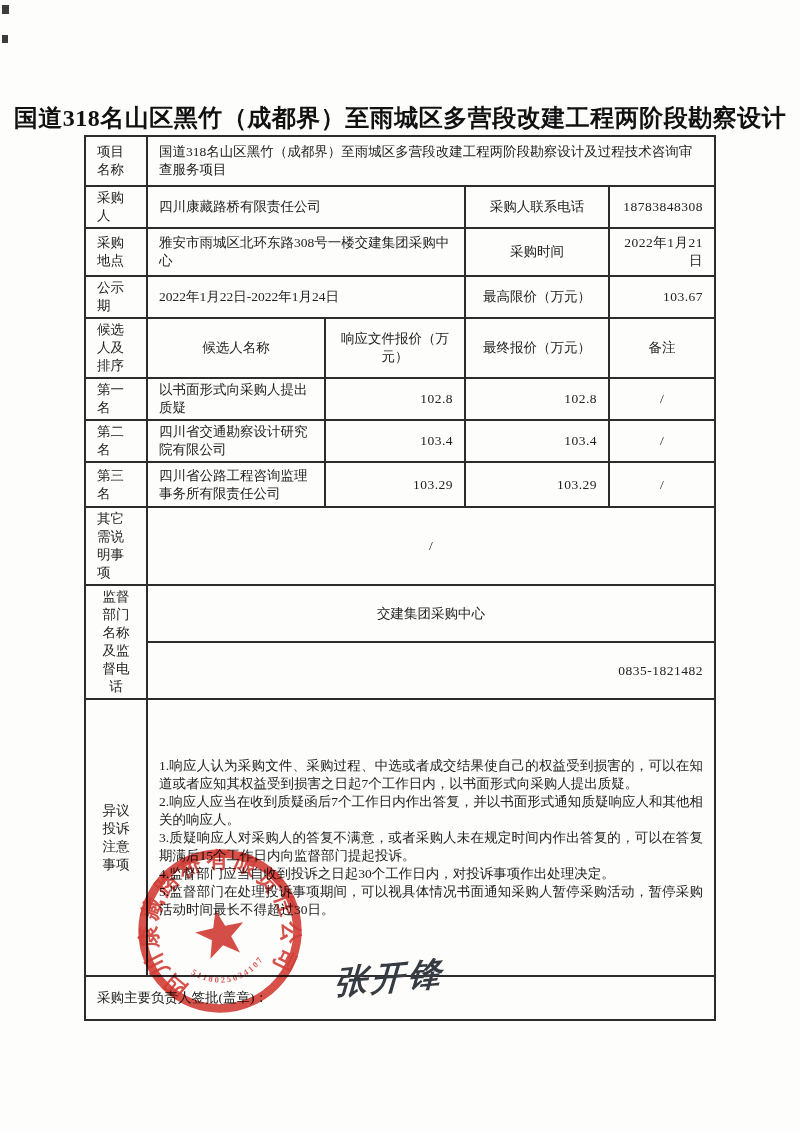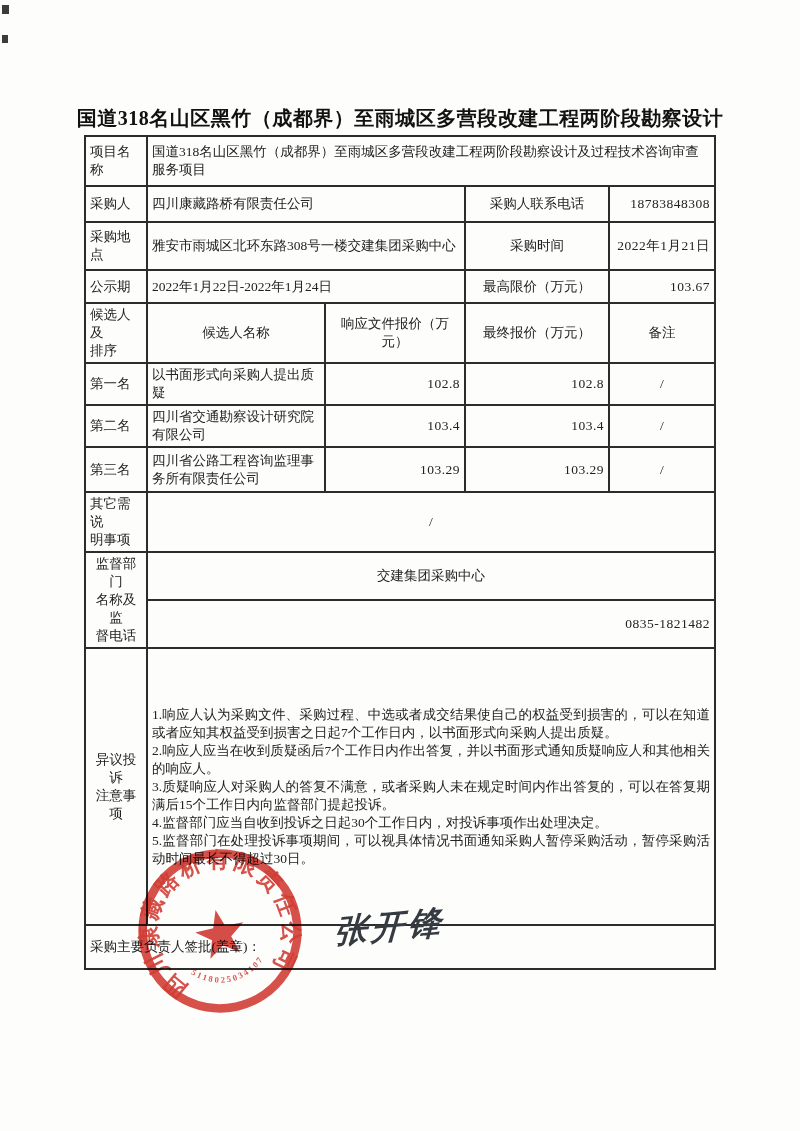--- a/index.html
+++ b/index.html
@@ -16,37 +16,37 @@
     background:#fdfdfc;
   }
   .artifact{position:absolute;background:#3c3c3c;}
   .artifact.a1{left:2px;top:5px;width:7px;height:9px;}
   .artifact.a2{left:2px;top:35px;width:6px;height:8px;}
 
   .doc-title{
     margin-top:106px;
     text-align:center;
     font-weight:bold;
-    font-size:20px;
+    font-size:24px;
     line-height:25px;
     letter-spacing:0.5px;
     color:#111;
   }
 
   table.notice{
     width:630px;
     margin:4px auto 0 auto;
     border-collapse:collapse;
     table-layout:fixed;
   }
   table.notice td{
     border:2px solid #2c2c2c;
     font-size:13.5px;
     line-height:18px;
-    padding:2px 4px;
+    padding:2px 11px;
     vertical-align:middle;
     color:#222;
     word-break:break-all;
   }
   td.lbl{white-space:pre-line;padding-left:3px;}
   td.c{text-align:center;}
   td.val{padding-left:6px;}
   td.num{text-align:right;font-size:14px;letter-spacing:0.5px;}
   td.prewrap{white-space:pre-line;}
   td.objection-cell{

